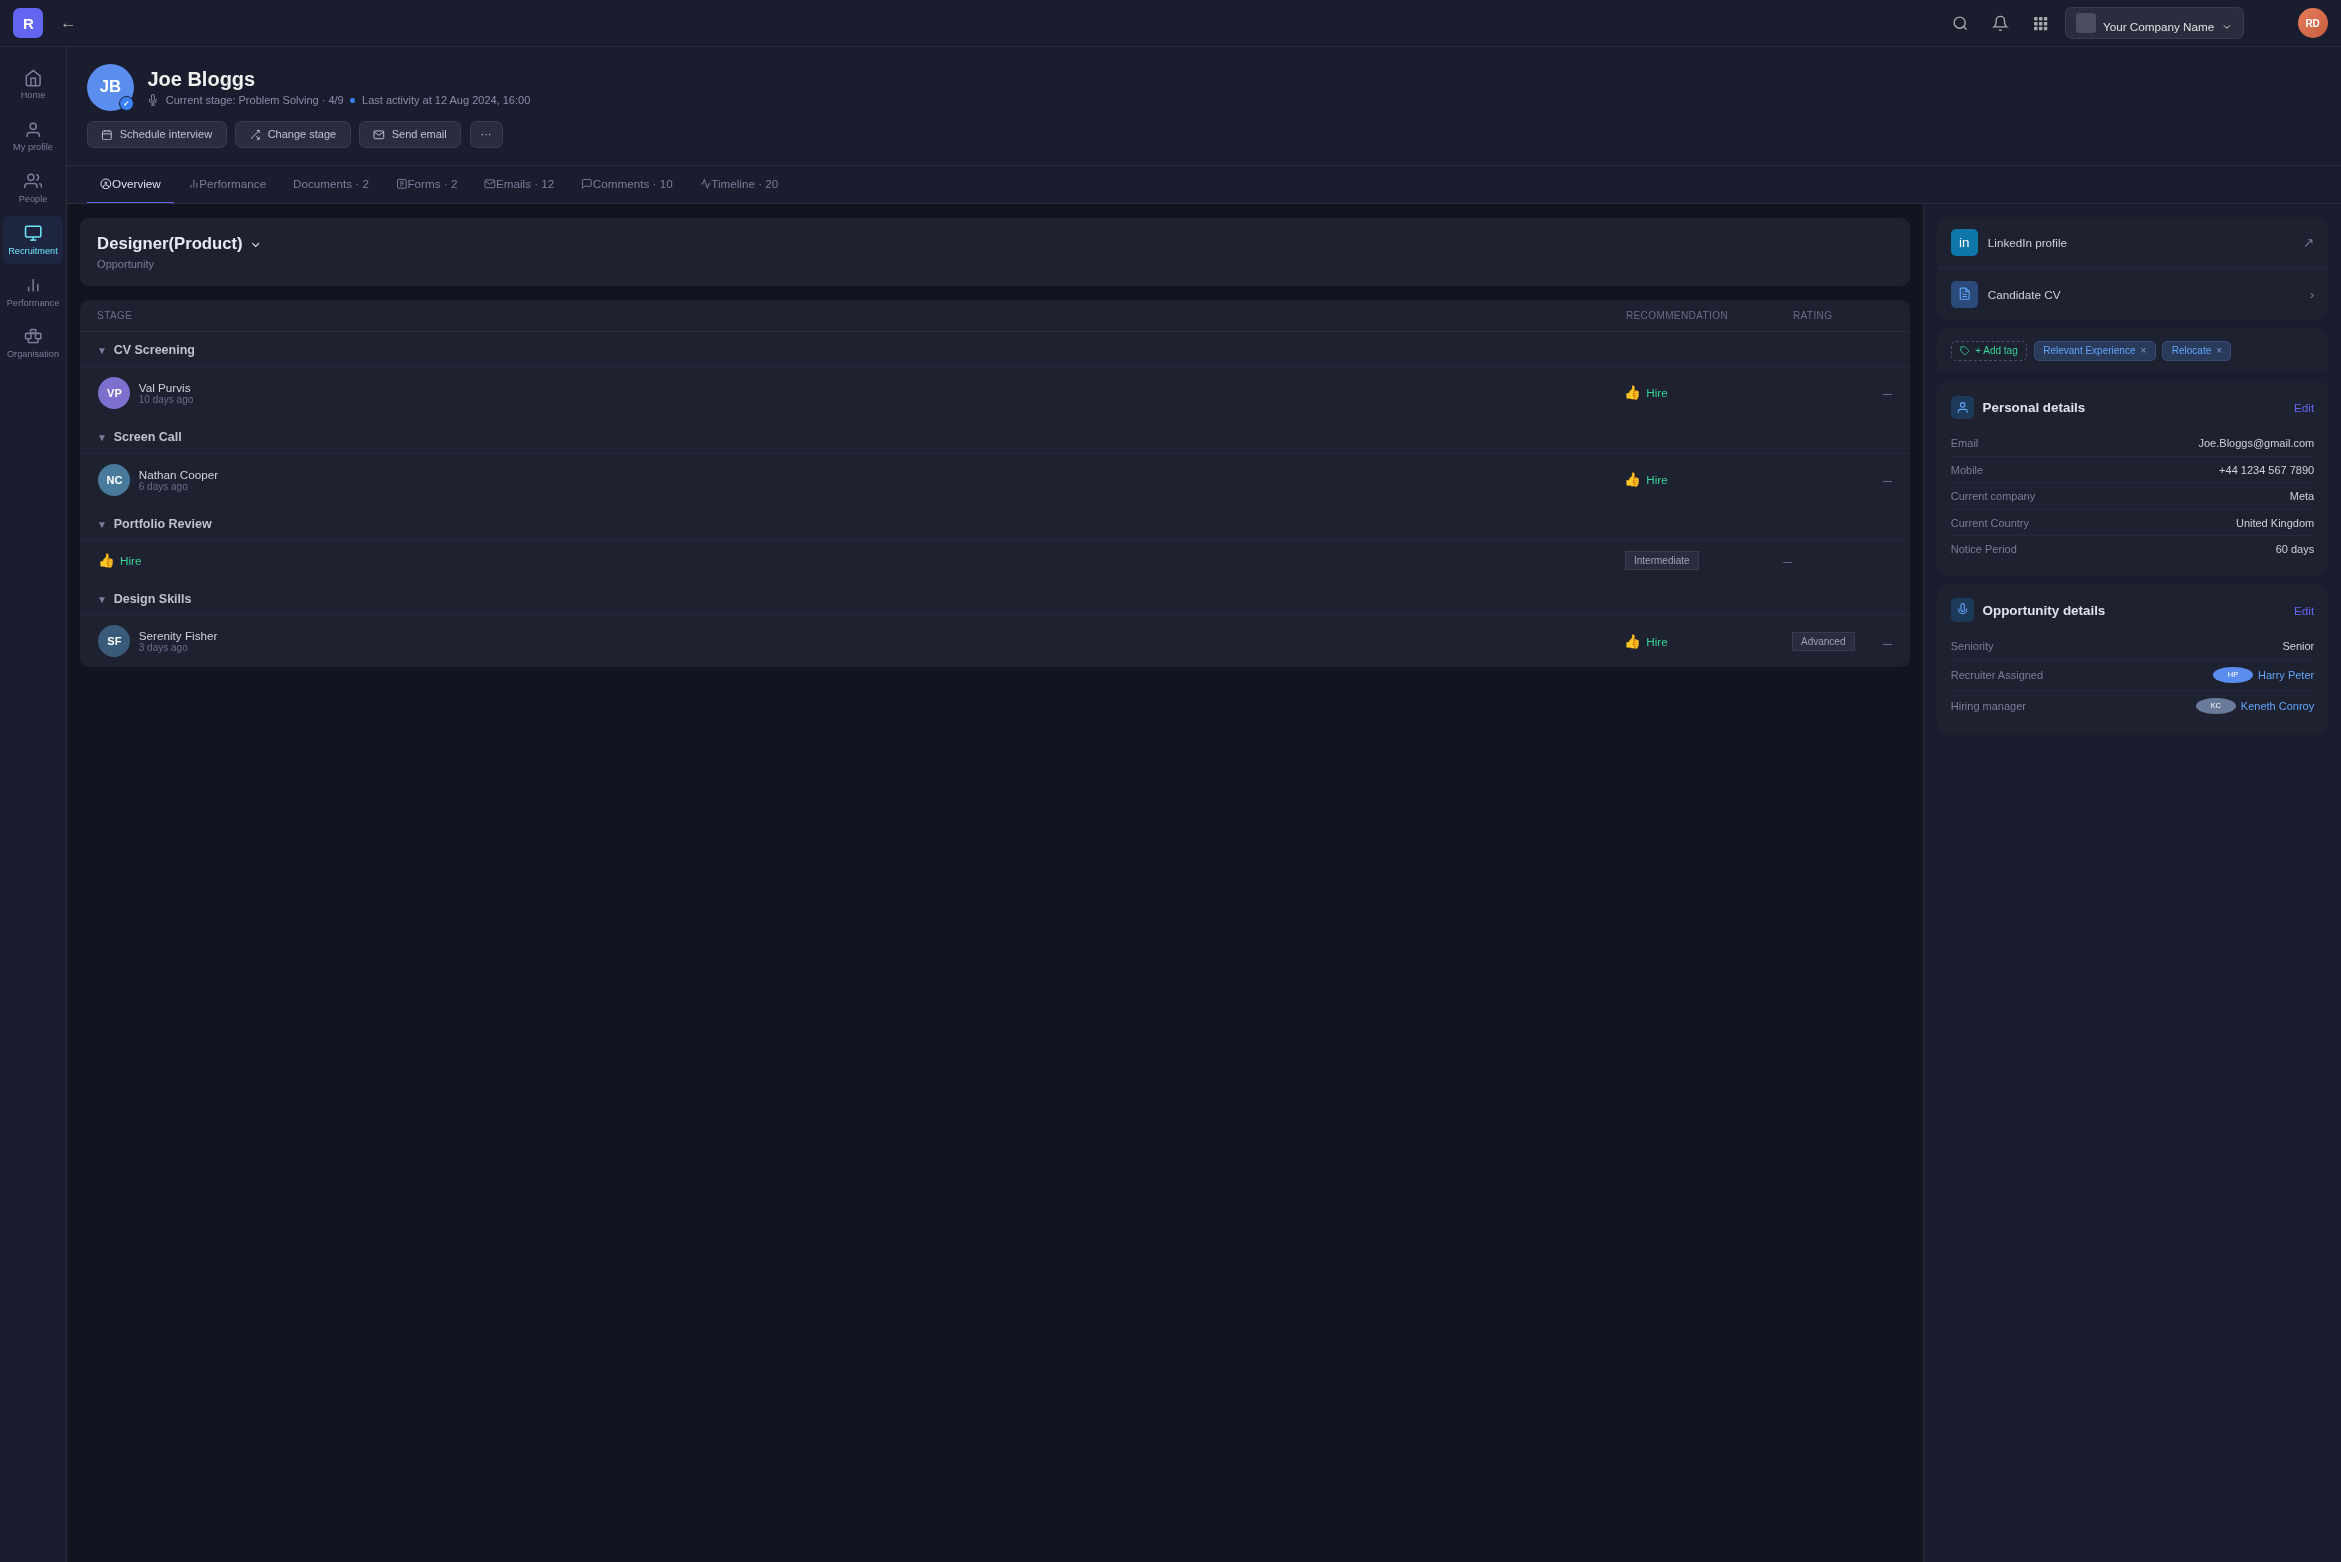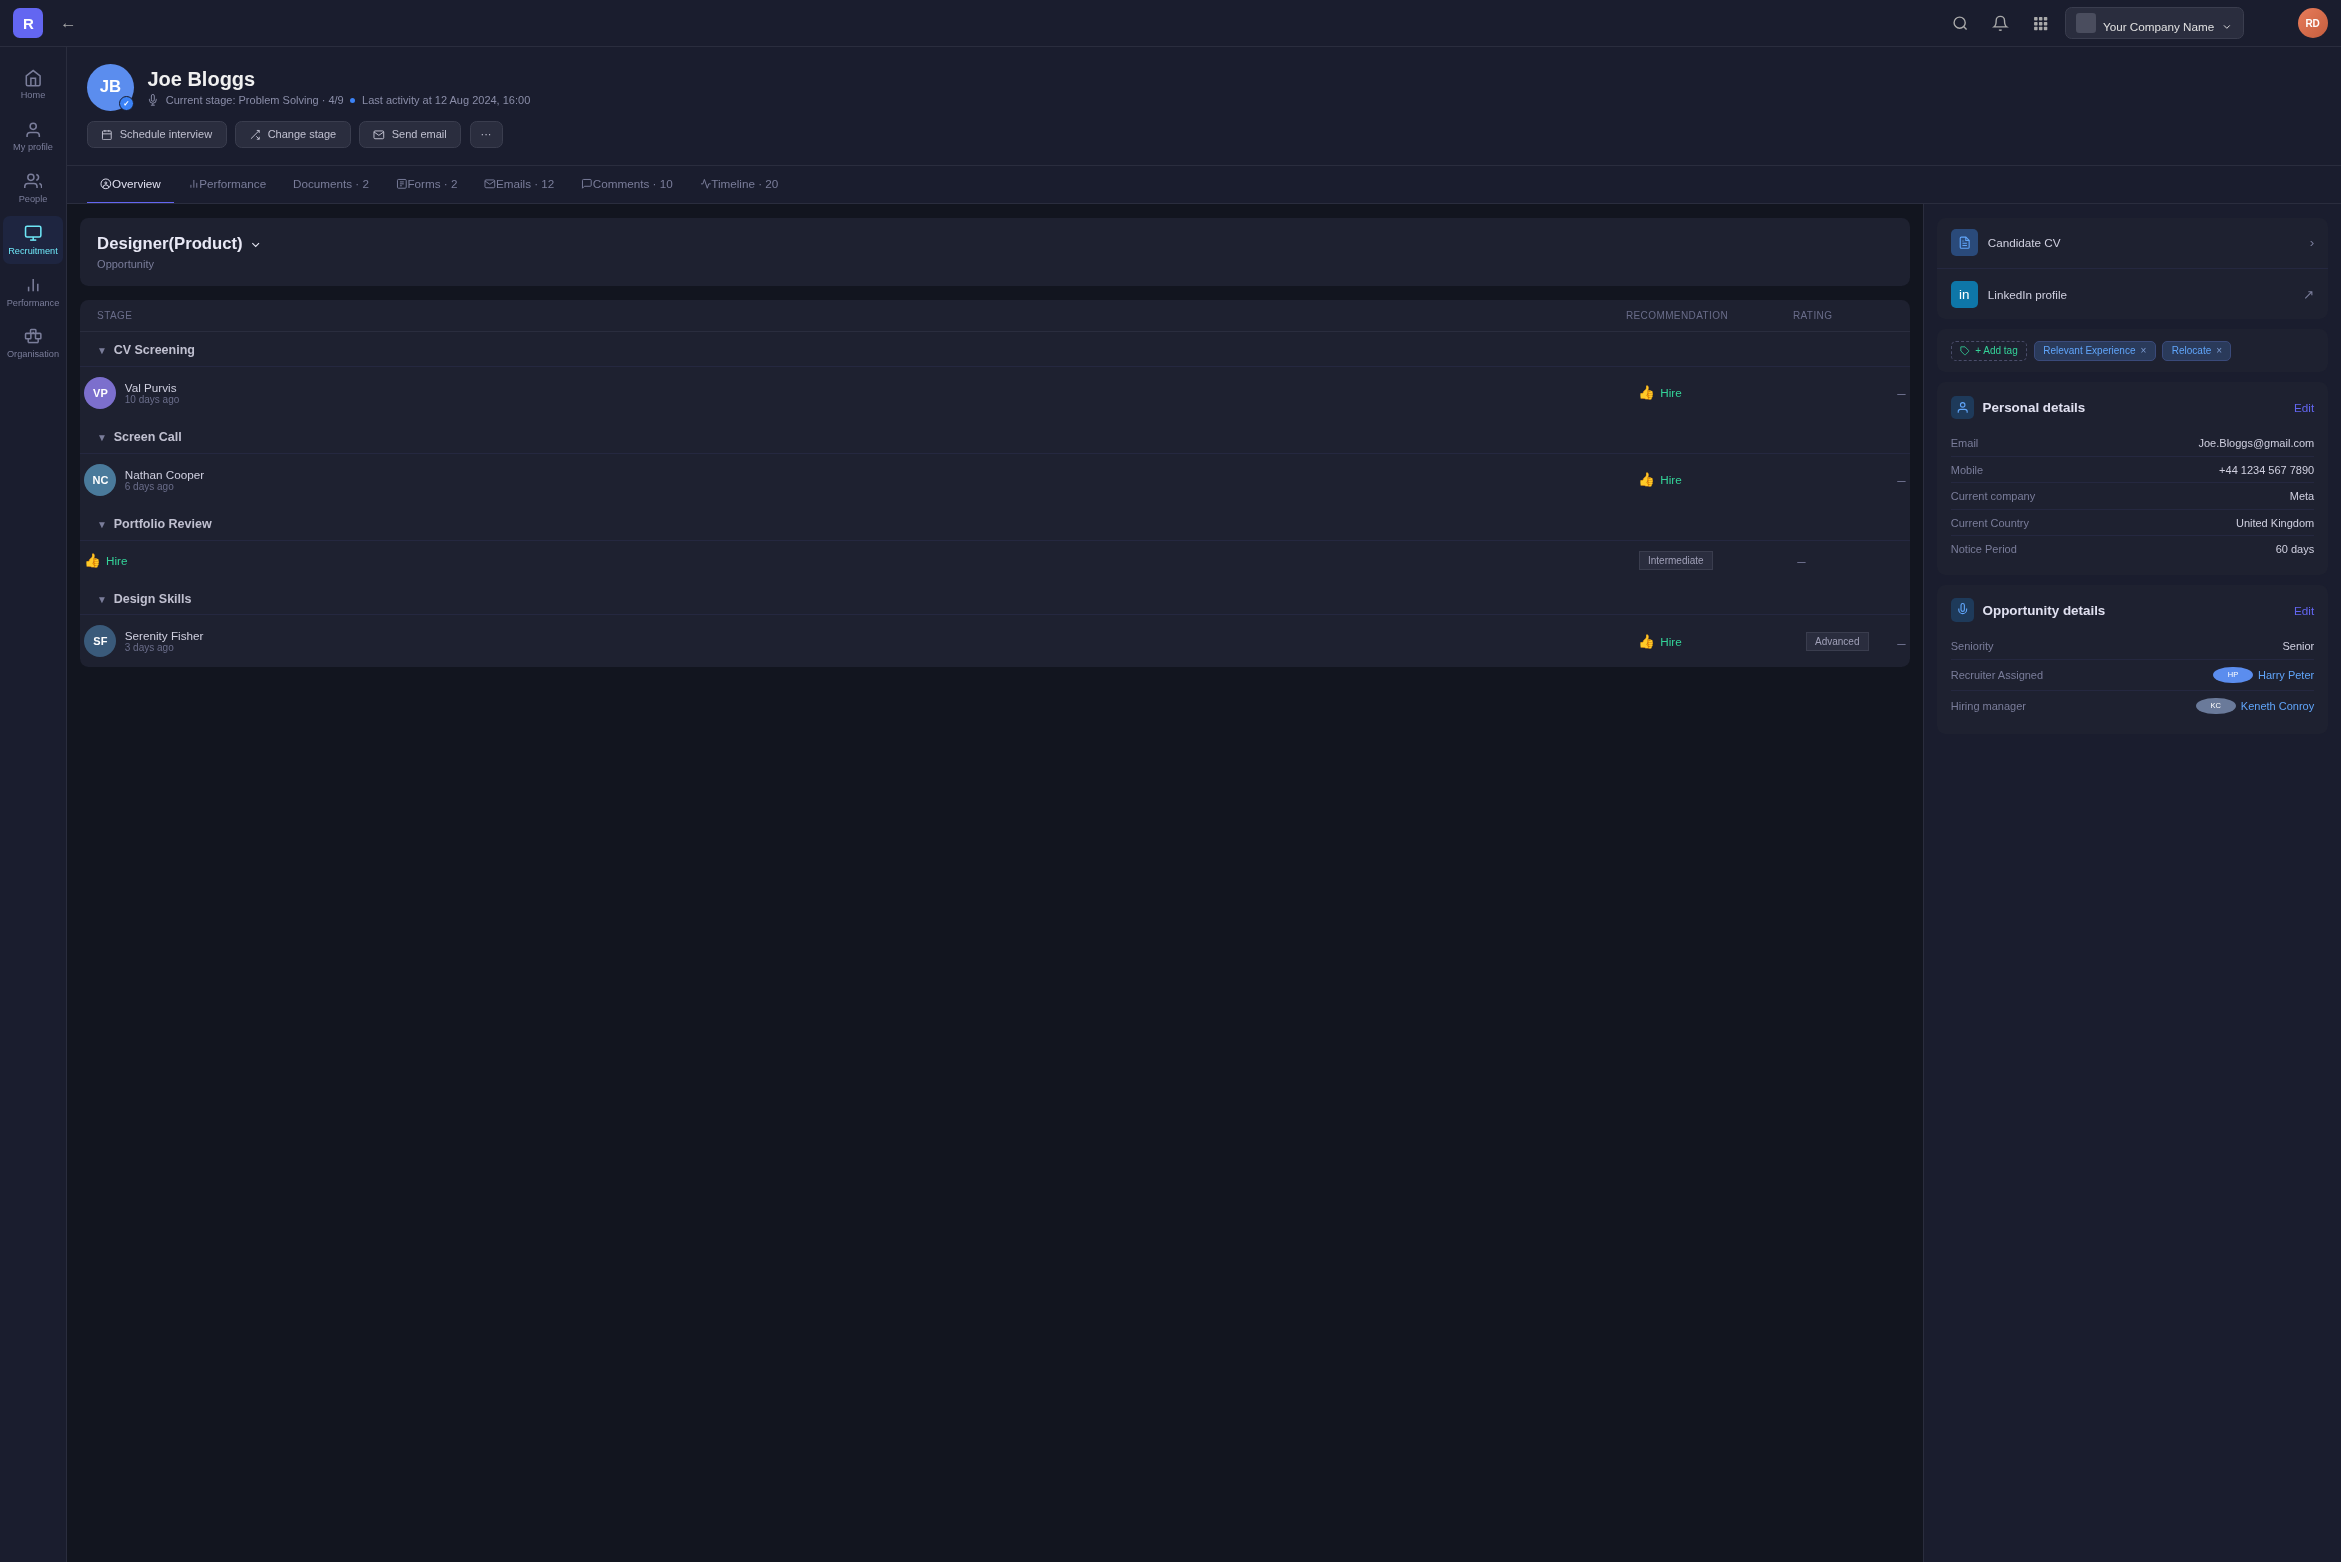--- a/index.html
+++ b/index.html
@@ -274,21 +274,21 @@
       cursor: pointer;
     }
     .stage-group-header .chevron {
       color: #7a7d9a;
       font-size: 10px;
     }
     .stage-row {
       display: grid;
       grid-template-columns: 1fr 167px 100px;
       align-items: center;
-      padding: 10px 4px;
+      padding: 10px 18px;
       border-top: 0.8px solid #252840;
     }
     .interviewer {
       display: flex;
       align-items: center;
       gap: 8.4px;
     }
     .interviewer-avatar {
       width: 32px; height: 32px;
       border-radius: 50%;
@@ -785,37 +785,37 @@
             </div>
           </div>
 
         </div>
       </div>
 
       <div class="right-panel">
 
         <div class="profile-link-card">
           <div class="profile-link-item">
+            <div class="profile-link-icon linkedin">in</div>
+            <span class="profile-link-label">LinkedIn profile</span>
+            <span class="profile-link-action">↗</span>
+          </div>
+          <div class="profile-link-item">
             <div class="profile-link-icon cv">
               <svg viewBox="0 0 24 24" fill="none" stroke="currentColor" stroke-width="2" width="13.4" height="13.4">
                   <path d="M14 2H6a2 2 0 0 0-2 2v16a2 2 0 0 0 2 2h12a2 2 0 0 0 2-2V8z"></path>
                   <polyline points="14 2 14 8 20 8"></polyline>
                   <line x1="16" y1="13" x2="8" y2="13"></line>
                   <line x1="16" y1="17" x2="8" y2="17"></line>
                   <polyline points="10 9 9 9 8 9"></polyline>
                 </svg>
             </div>
             <span class="profile-link-label">Candidate CV</span>
             <span class="profile-link-action">›</span>
           </div>
-          <div class="profile-link-item">
-            <div class="profile-link-icon linkedin">in</div>
-            <span class="profile-link-label">LinkedIn profile</span>
-            <span class="profile-link-action">↗</span>
-          </div>
         </div>
 
         <div class="tags-card">
           <div class="add-tag-btn">
             <svg viewBox="0 0 24 24" fill="none" stroke="currentColor" stroke-width="2" width="10" height="10">
                 <path d="M20.59 13.41l-7.17 7.17a2 2 0 0 1-2.83 0L2 12V2h10l8.59 8.59a2 2 0 0 1 0 2.82z"></path>
                 <line x1="7" y1="7" x2="7.01" y2="7"></line>
               </svg>
             <span>+ Add tag</span>
           </div>

